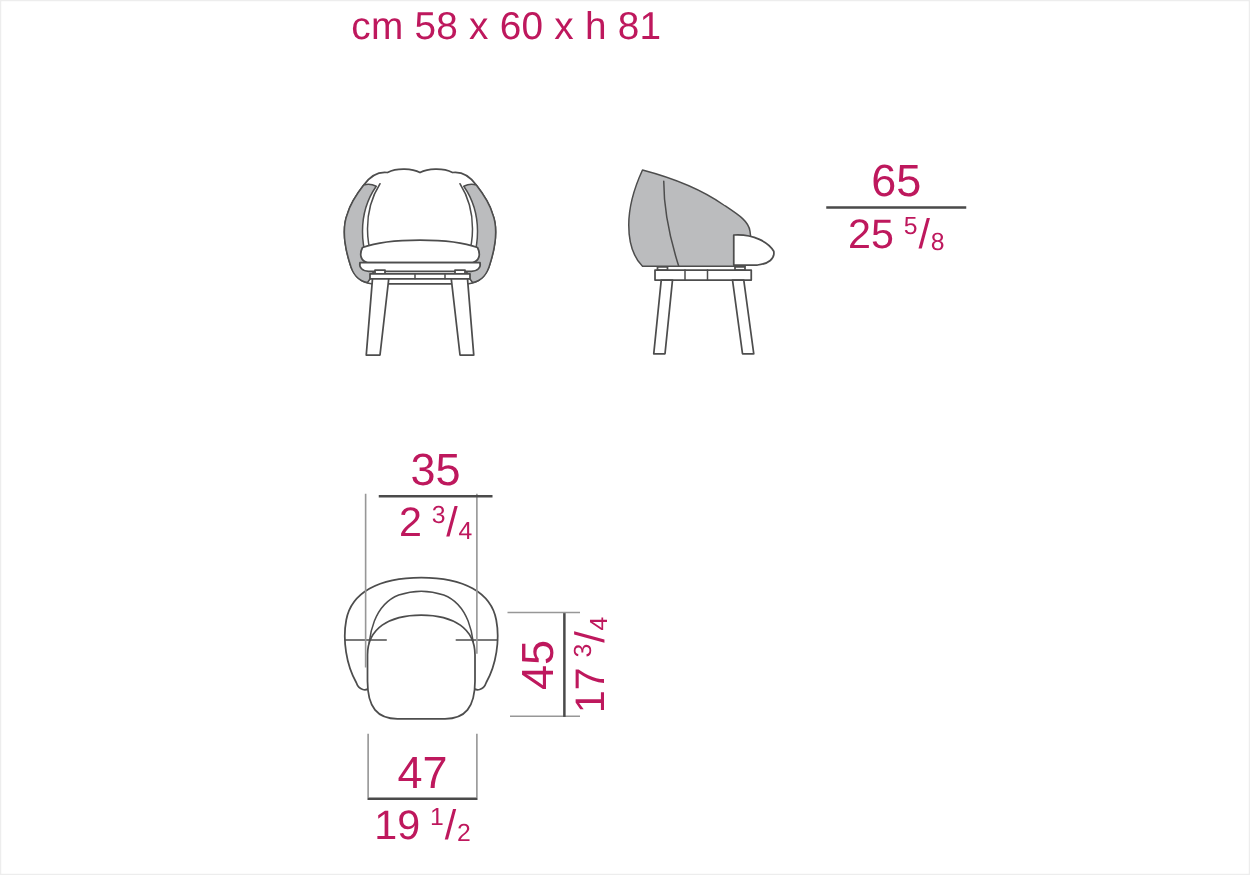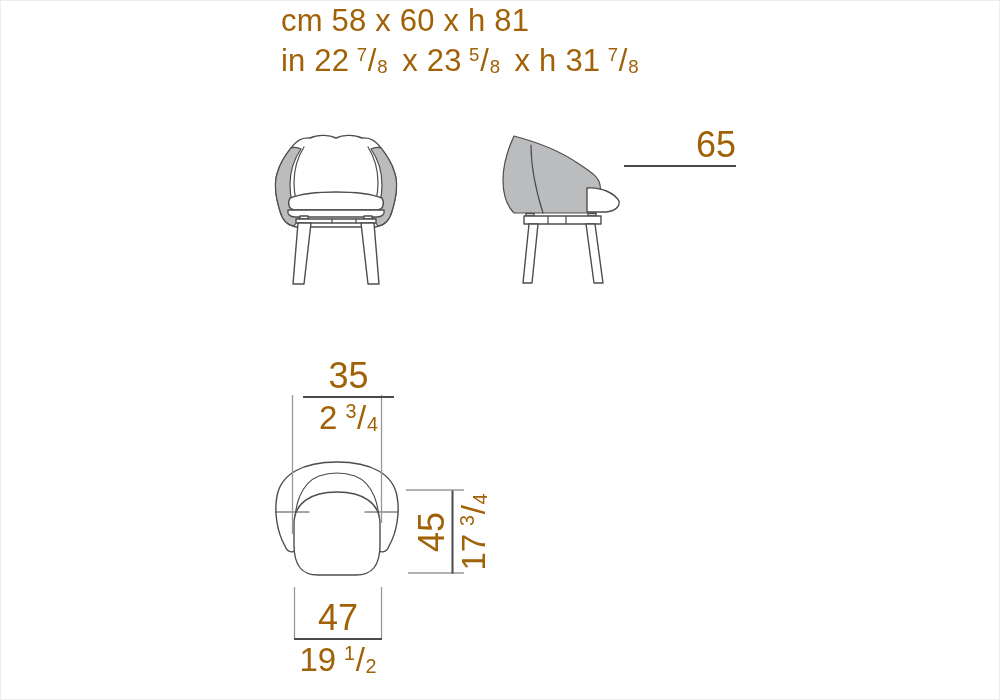--- a/index.html
+++ b/index.html
@@ -2,21 +2,21 @@
 <html><head>
 <meta charset="utf-8">
 <style>
   html, body { margin: 0; padding: 0; background: #ffffff; }
   .canvas {
     position: relative;
     width: 1000px;
     height: 700px;
     background: #ffffff;
     font-family: "Liberation Sans", sans-serif;
-    color: #a16207;
+    color: #be185d;
     border: 1px solid #ededed;
     box-sizing: border-box;
     overflow: hidden;
   }
   .hdr {
     position: absolute;
     white-space: nowrap;
     font-size: 31px;
     line-height: 36px;
     letter-spacing: 0.2px;
@@ -33,45 +33,40 @@
     display: flex;
     flex-direction: column;
     align-items: center;
     text-align: center;
   }
   .dim .cm { font-size: 36px; line-height: 38px; white-space: nowrap; }
   .dim .rule { align-self: stretch; height: 0; border-top: 2px solid #4a4a4a; margin: 1px 0 2px; }
   .dim .in { font-size: 33px; line-height: 36px; white-space: nowrap; }
   .dim.vertical { transform: rotate(-90deg); justify-content: center; }
   #dim-49 { left: 398px; top: 156px; width: 112px; }
-  #dim-65 { left: 623px; top: 125px; width: 112px; align-items: flex-end; }
+  #dim-65 { left: 660px; top: 125px; width: 112px; }
   #dim-35 { left: 302px; top: 356px; width: 91px; }
   #dim-47 { left: 293px; top: 598px; width: 88px; }
   #dim-45 { left: 411px; top: 492px; width: 83px; height: 78px; }
   svg.view { position: absolute; overflow: visible; }
   #front-svg { left: 265px; top: 120px; }
   #side-svg  { left: 492px; top: 120px; }
   #top-svg   { left: 260px; top: 355px; }
   .outline { fill: #ffffff; stroke: #4d4d4d; stroke-width: 1.4; stroke-linejoin: round; }
   .panel   { stroke: #4d4d4d; stroke-width: 1.2; stroke-linejoin: round; }
   .thin    { fill: none; stroke: #4d4d4d; stroke-width: 1.2; stroke-linecap: round; }
   .ext     { stroke: #979797; stroke-width: 1.3; fill: none; }
 </style>
 </head>
 <body>
 
 <div class="canvas">
 
   <div class="hdr hdr1">cm 58 x 60 x h 81</div>
 
-  <div class="hdr hdr2">
-    <span class="sep">in 22</span><span class="frac sep"><span class="fr-num">7</span><span class="fr-slash">/</span><span class="fr-den">8</span></span>
-    <span class="sep">x 23</span><span class="frac sep"><span class="fr-num">5</span><span class="fr-slash">/</span><span class="fr-den">8</span></span>
-    <span class="sep">x h 31</span><span class="frac"><span class="fr-num">7</span><span class="fr-slash">/</span><span class="fr-den">8</span></span>
-  </div>
 
   <svg id="front-svg" class="view" width="140" height="170" viewBox="0 0 140 170">
     <path class="outline" d="M 14,90 C 9,74 8,60 12,50 C 14,43 18,36 25,27 C 30,20 36,16 44,17 C 52,13 64,14 70,17 C 76,14 88,13 96,17 C 104,16 110,20 115,27 C 122,36 126,43 128,50 C 132,60 131,74 126,90 C 123,100 117,105 109,106 L 31,106 C 23,105 17,100 14,90 Z"></path>
     <path class="panel" d="M 25,27 C 18,36 14,43 12,50 C 8,60 9,74 14,90 C 16,98 21,104 28,105 L 33,98 C 27,88 24,76 24,64 C 24,50 28,38 35,28 C 31,26 28,26 25,27 Z" fill="#bbbcbe"></path>
     <path class="panel" d="M 115,27 C 122,36 126,43 128,50 C 132,60 131,74 126,90 C 124,98 119,104 112,105 L 107,98 C 113,88 116,76 116,64 C 116,50 112,38 105,28 C 109,26 112,26 115,27 Z" fill="#bbbcbe"></path>
     <path class="thin" d="M 38,26 C 31,37 28,48 28,62 C 28,75 31,86 37,95"></path>
     <path class="thin" d="M 102,26 C 109,37 112,48 112,62 C 112,75 109,86 103,95"></path>
     <path class="outline" d="M 24,77 C 45,69 95,69 116,77 C 119,83 117,88 112,89 L 28,89 C 23,88 21,83 24,77 Z"></path>
     <path class="outline" d="M 22,89 L 118,89 C 119,93 116,96 111,96 L 29,96 C 24,96 21,93 22,89 Z"></path>
     <rect class="outline" x="34" y="95" width="8" height="3"></rect>
@@ -91,20 +86,23 @@
     <rect class="outline" x="95" y="92.5" width="8" height="2.5"></rect>
     <rect class="outline" x="31" y="95" width="77" height="8"></rect>
     <path class="thin" d="M 55,95 L 55,103 M 73,95 L 73,103"></path>
     <path class="outline" d="M 36,103 L 45,103 L 39,162 L 30,162 Z"></path>
     <path class="outline" d="M 93,103 L 102,103 L 110,162 L 101,162 Z"></path>
   </svg>
 
   <div class="dim" id="dim-65">
     <div class="cm">65</div>
     <div class="rule"></div>
+    <div class="in">
+      <span class="sep">25</span><span class="frac"><span class="fr-num">5</span><span class="fr-slash">/</span><span class="fr-den">8</span></span>
+    </div>
   </div>
 
   <svg id="top-svg" class="view" width="215" height="310" viewBox="0 0 215 310">
     <path class="outline" d="M 24,190 C 16,176 13,156 16,140 C 20,118 42,106 76,106 C 110,106 132,118 136,140 C 139,156 136,176 128,190 C 126,196 120,198 116,193 L 36,193 C 32,198 26,196 24,190 Z"></path>
     <path class="thin" d="M 34,179 C 32,149 40,127 58,120 C 70,116 82,116 94,120 C 112,127 120,149 118,179"></path>
     <path class="outline" d="M 33,168 C 33,147 50,136 76,136 C 102,136 119,147 119,168 L 119,189 C 119,210 111,219 95,219 L 57,219 C 41,219 33,210 33,189 Z"></path>
     <path class="thin" d="M 15,156 L 48,156"></path>
     <path class="thin" d="M 104,156 L 137,156"></path>
     <line class="ext" x1="31.5" y1="39" x2="31.5" y2="178"></line>
     <line class="ext" x1="120.5" y1="39" x2="120.5" y2="167"></line>

